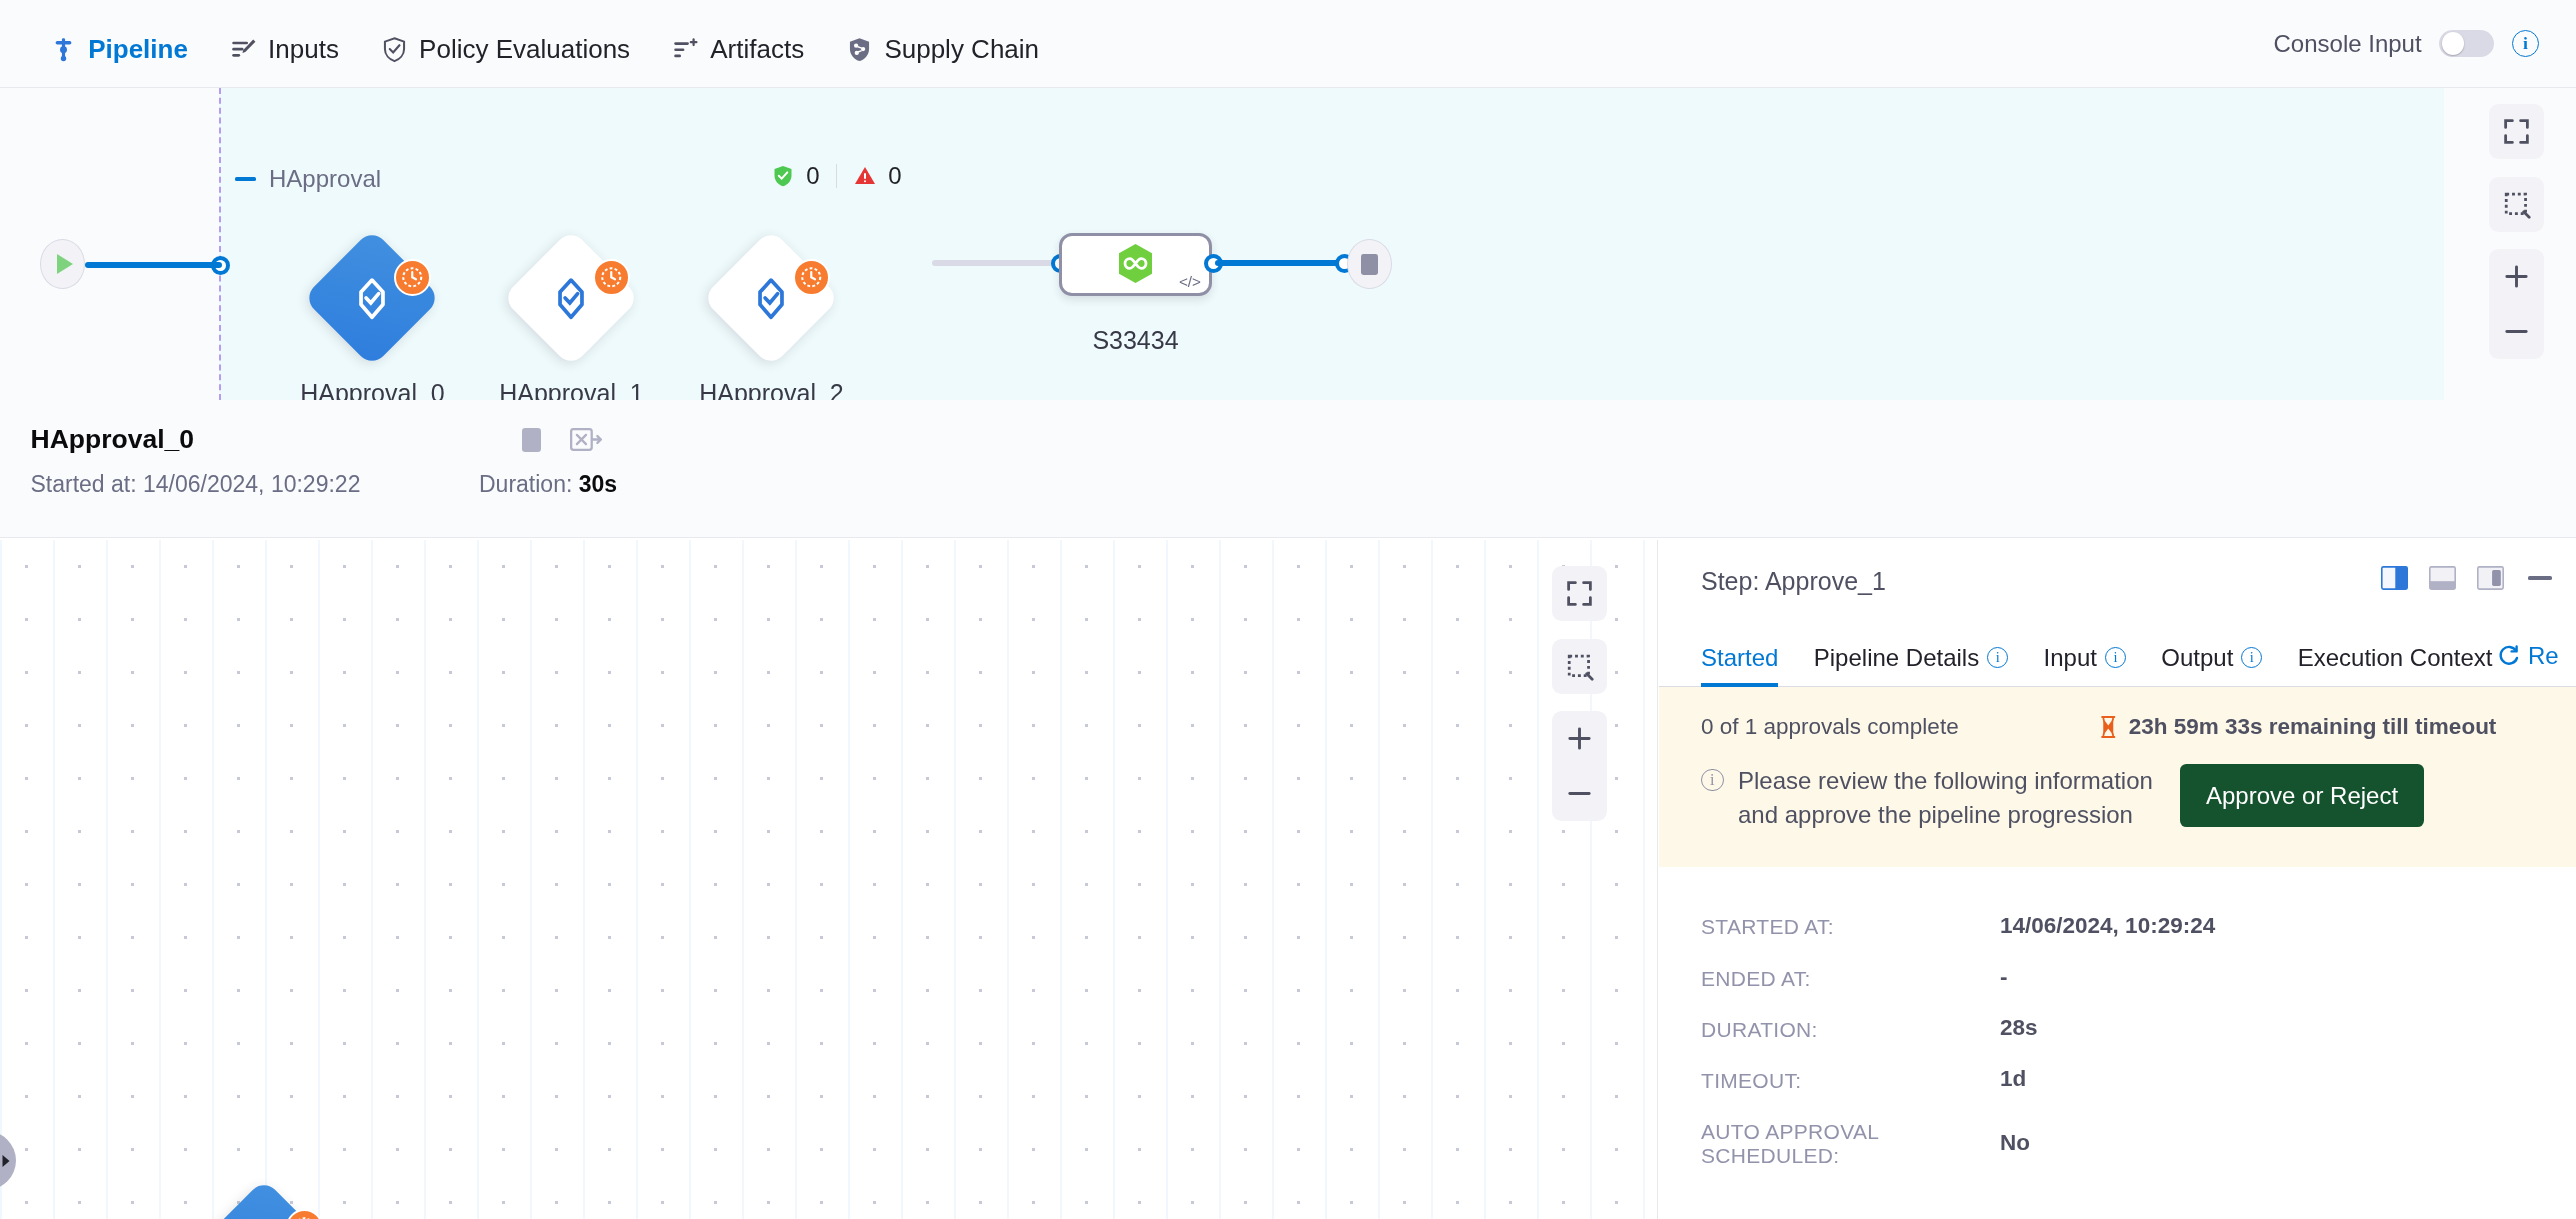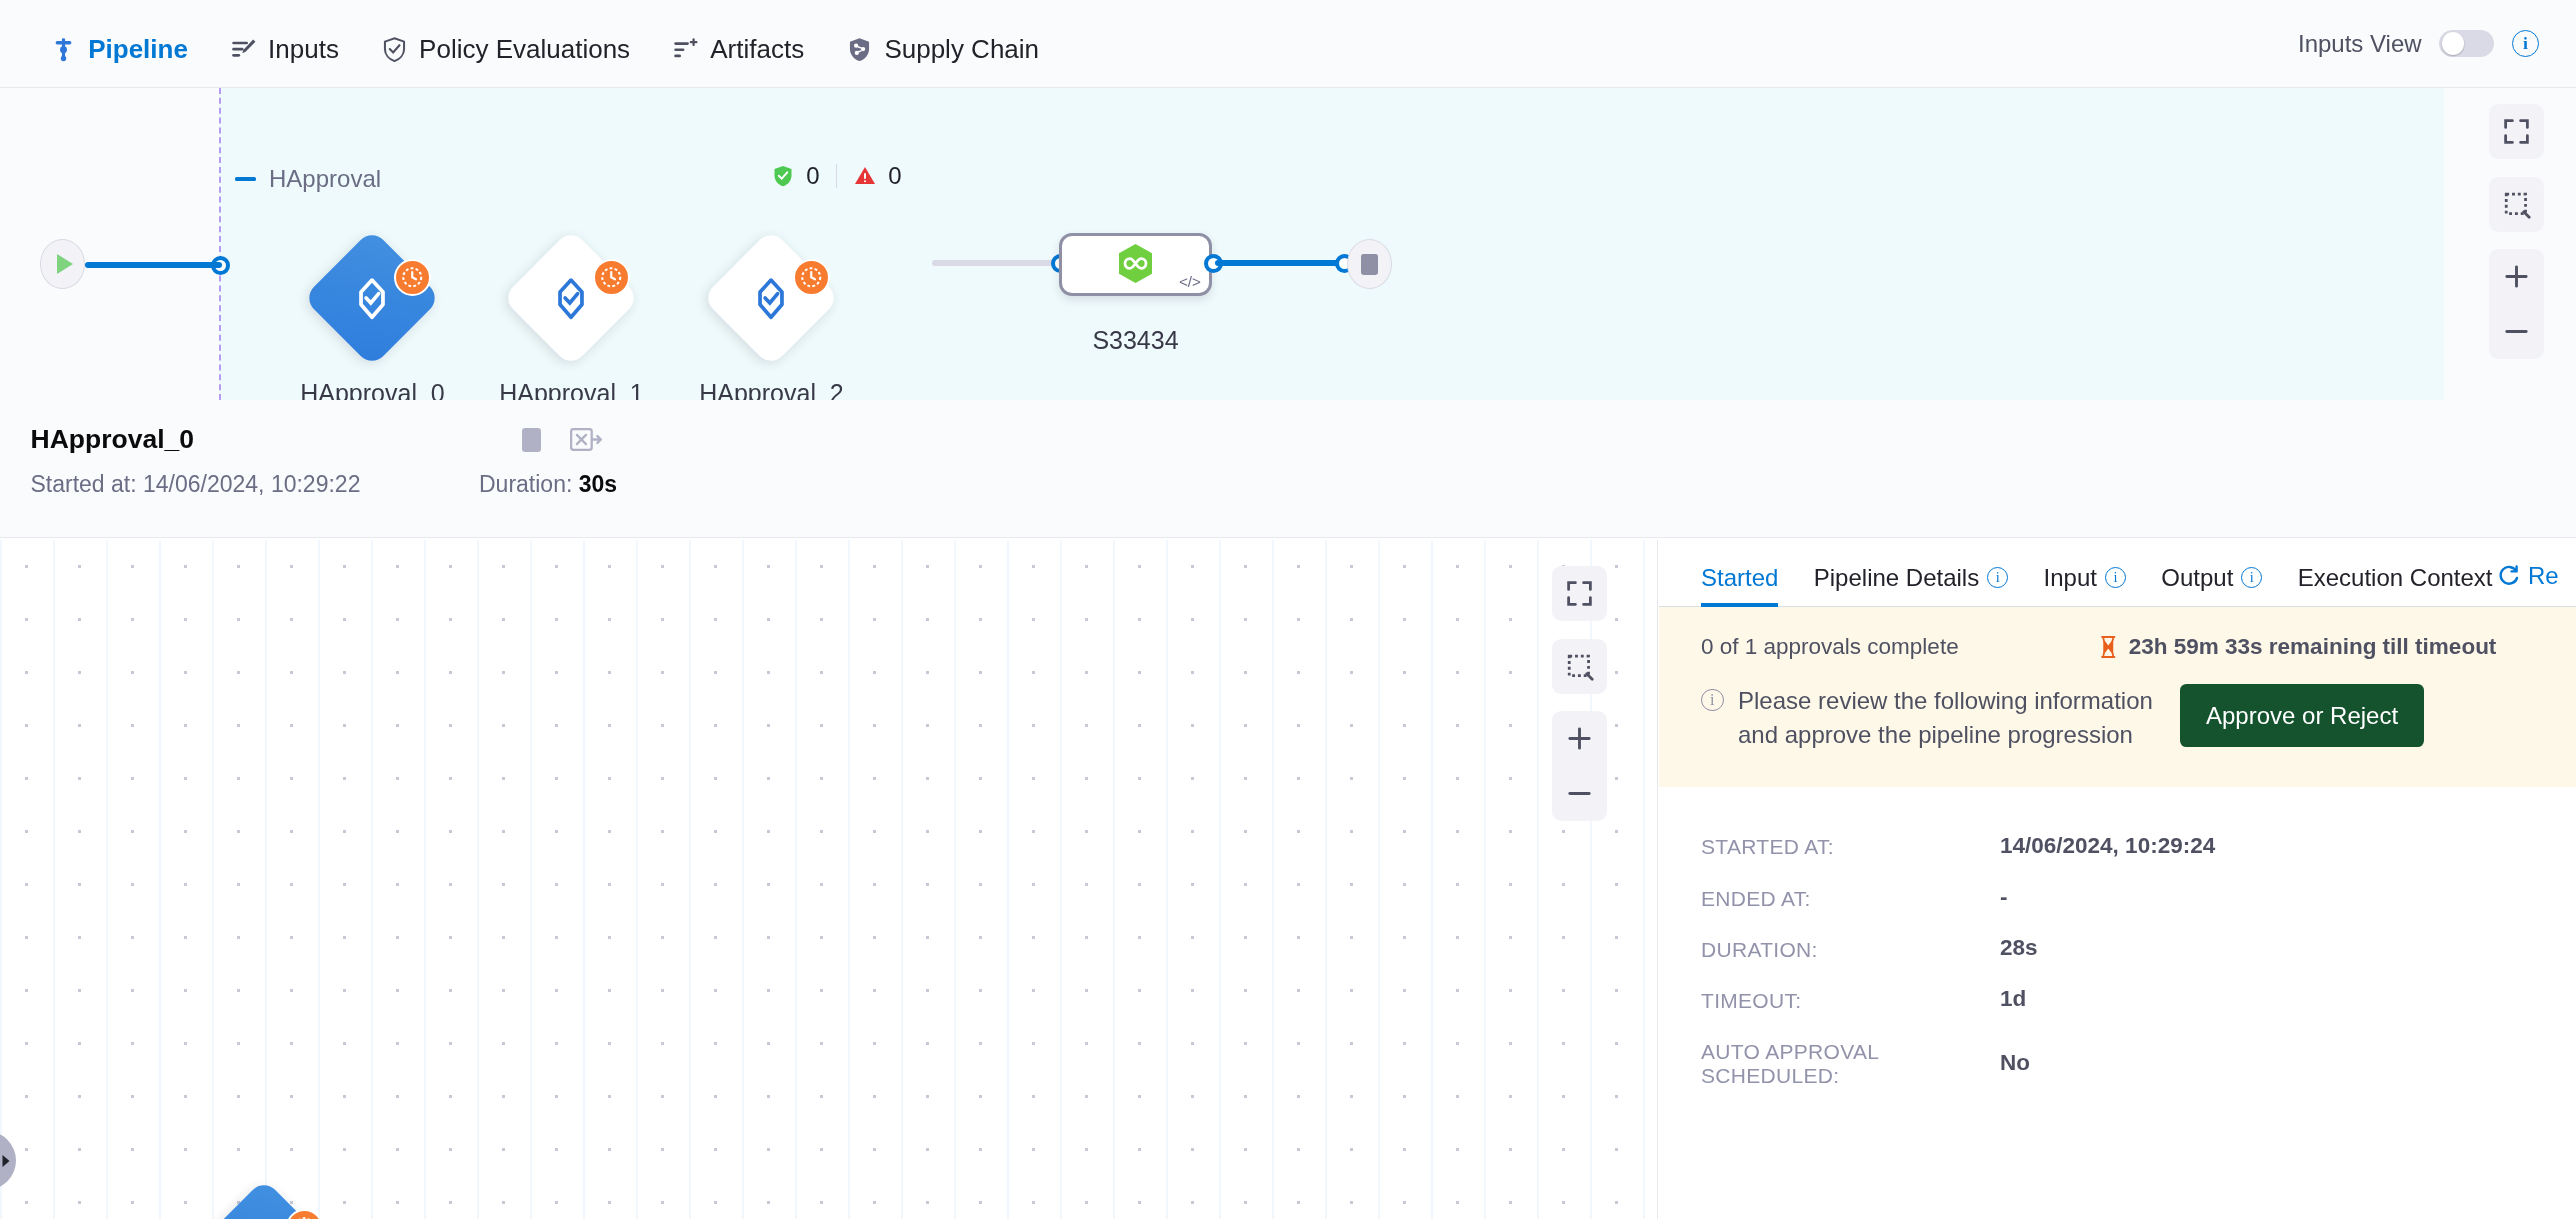--- a/index.html
+++ b/index.html
@@ -309,21 +309,21 @@
           <circle cx="9.6" cy="15" r="1.9" fill="#fff"></circle>
           <path d="M10.4 9.6 L14 10.8 M13.9 13 L10.6 14.2" stroke="#fff" stroke-width="1.3"></path>
         </svg>
       </span>
       <span>Supply Chain</span>
     </div>
 
   </div>
 
   <div class="nav-right">
-    <span class="console-label">Inputs View</span>
+    <span class="console-label">Console Input</span>
     <div class="toggle">
       <div class="knob"></div>
     </div>
     <div class="info-circle">i</div>
   </div>
 </div>
 
 <div class="upper-canvas">
 
   <div class="stage-box"></div>
@@ -519,20 +519,44 @@
 </div>
 
 <div class="left-handle">
   <svg width="13" height="16" viewBox="0 0 12 16">
     <path d="M2 2 L9 8 L2 14 Z" fill="#22222a"></path>
   </svg>
 </div>
 
 <div class="detail-panel">
 
+  <div class="dp-head">
+    <div class="dp-title">Step: Approve_1</div>
+    <div class="dp-layout-ctrls">
+      <span class="layout-ic">
+        <svg width="27" height="24" viewBox="0 0 34 30">
+          <rect x="1" y="1" width="32" height="28" rx="2" fill="#f4f8fd" stroke="#2d77d9" stroke-width="2"></rect>
+          <rect x="18" y="1" width="15" height="28" fill="#2d77d9"></rect>
+        </svg>
+      </span>
+      <span class="layout-ic">
+        <svg width="27" height="24" viewBox="0 0 34 30">
+          <rect x="1" y="1" width="32" height="28" rx="2" fill="#f1f1f6" stroke="#b0b1c4" stroke-width="2"></rect>
+          <rect x="1" y="19" width="32" height="10" fill="#b0b1c4"></rect>
+        </svg>
+      </span>
+      <span class="layout-ic">
+        <svg width="27" height="24" viewBox="0 0 34 30">
+          <rect x="1" y="1" width="32" height="28" rx="2" fill="#f1f1f6" stroke="#b0b1c4" stroke-width="2"></rect>
+          <rect x="19" y="5" width="11" height="20" rx="2" fill="#9293ab"></rect>
+        </svg>
+      </span>
+      <span class="minus-ic"></span>
+    </div>
+  </div>
 
   <div class="dp-tabs">
     <div class="dp-tab active">
       <span>Started</span>
     </div>
     <div class="dp-tab">
       <span>Pipeline Details</span>
       <span class="tab-i">i</span>
     </div>
     <div class="dp-tab">

